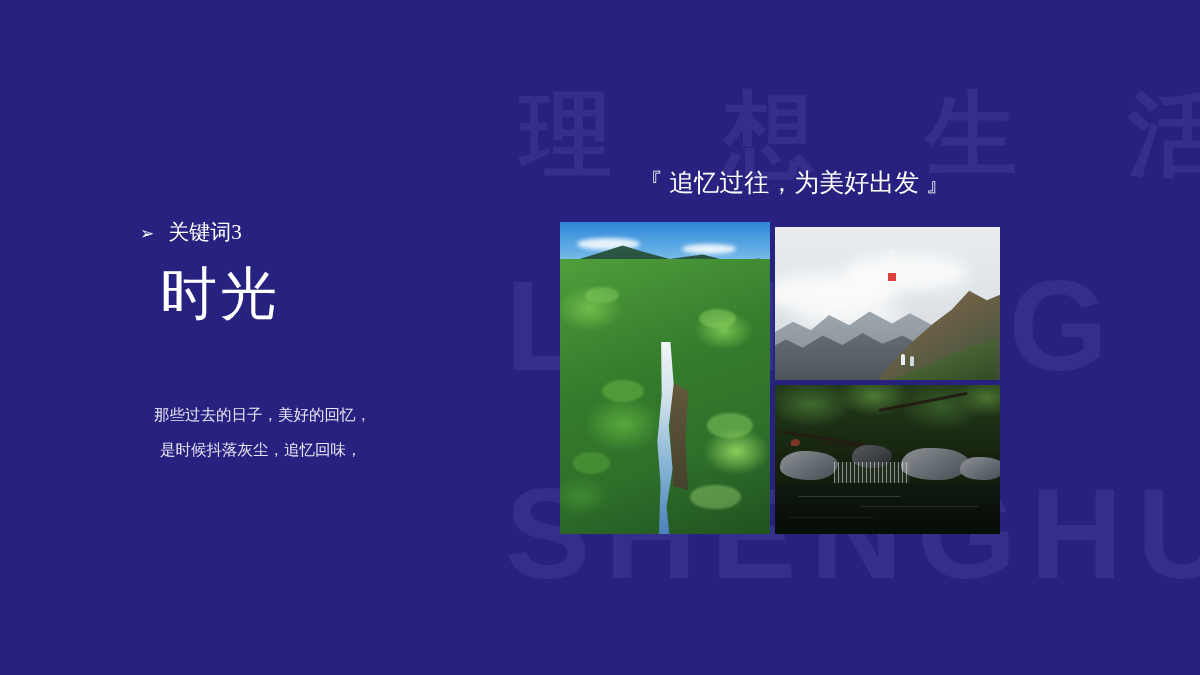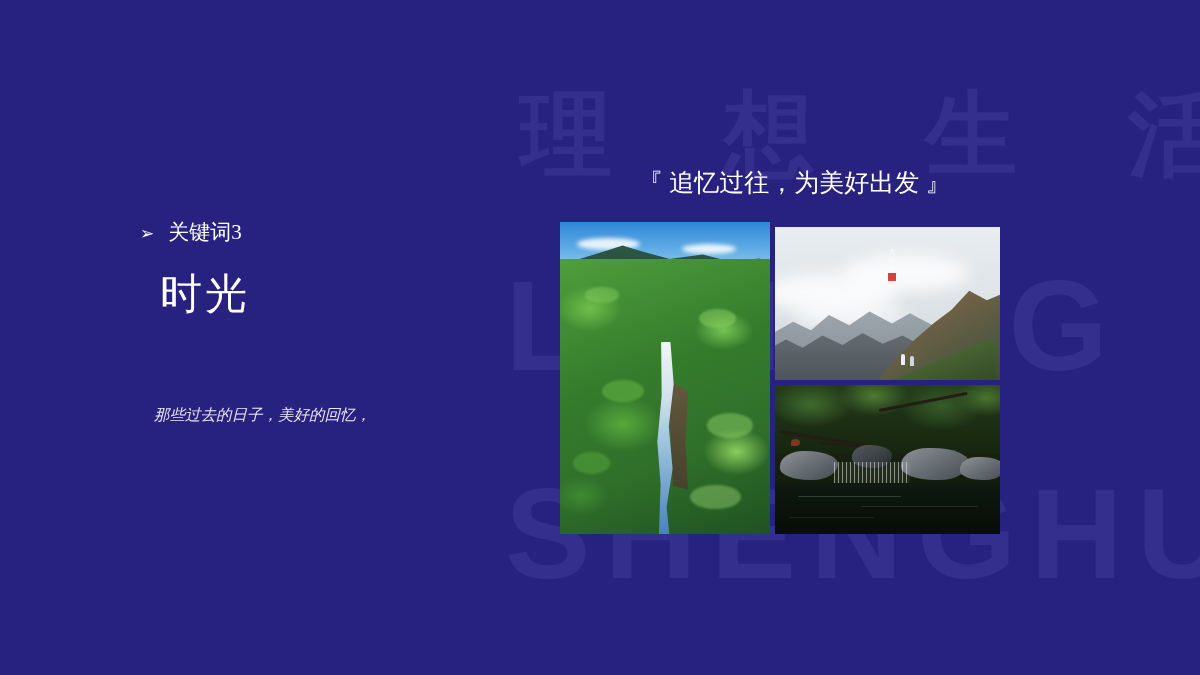--- a/index.html
+++ b/index.html
@@ -85,42 +85,42 @@
   .arrow-bullet {
     color: #ffffff;
     font-size: 17px;
     font-family: "DejaVu Sans", sans-serif;
     line-height: 1;
     transform: translateY(1px);
   }
   .big-word {
     position: absolute;
     left: 160px;
-    top: 272px;
+    top: 264px;
     color: #ffffff;
-    font-size: 42px;
+    font-size: 57px;
     line-height: 1.05;
     letter-spacing: 3px;
     white-space: nowrap;
   }
   .body-copy {
     position: absolute;
     left: 148px;
     top: 398px;
     width: 330px;
     color: #e8e6f5;
     font-size: 15.5px;
     line-height: 2.25;
   }
   .body-copy p {
     margin: 0;
     white-space: nowrap;
   }
   .body-copy p.indent-1 { padding-left: 0px; }
-  .body-copy p.indent-2 { padding-left: 6px; font-style: italic; }
+  .body-copy p.indent-2 { padding-left: 6px; }
   .body-copy p.indent-3 { padding-left: 12px; }
   .body-copy p.indent-4 { padding-left: 8px; }
 
   
   .right-col {
     position: absolute;
     left: 520px;
     top: 0;
     width: 680px;
     height: 675px;
@@ -364,20 +364,21 @@
 
     <div class="keyword-row">
       <span class="arrow-bullet">➢</span>
       <span>关键词3</span>
     </div>
 
     <div class="big-word">时光</div>
 
     <div class="body-copy">
       <p class="indent-2">那些过去的日子，美好的回忆，</p>
+      <p class="indent-3">是时候抖落灰尘，追忆回味，</p>
     </div>
   </div>
 
   <div class="right-col">
 
     <div class="headline">『 追忆过往，为美好出发 』</div>
 
     <div class="photo photo-left">
       <div class="p1-sky"></div>
       <div class="p1-cloud" style="left:8%;top:5%;width:30%;height:4%;"></div>

